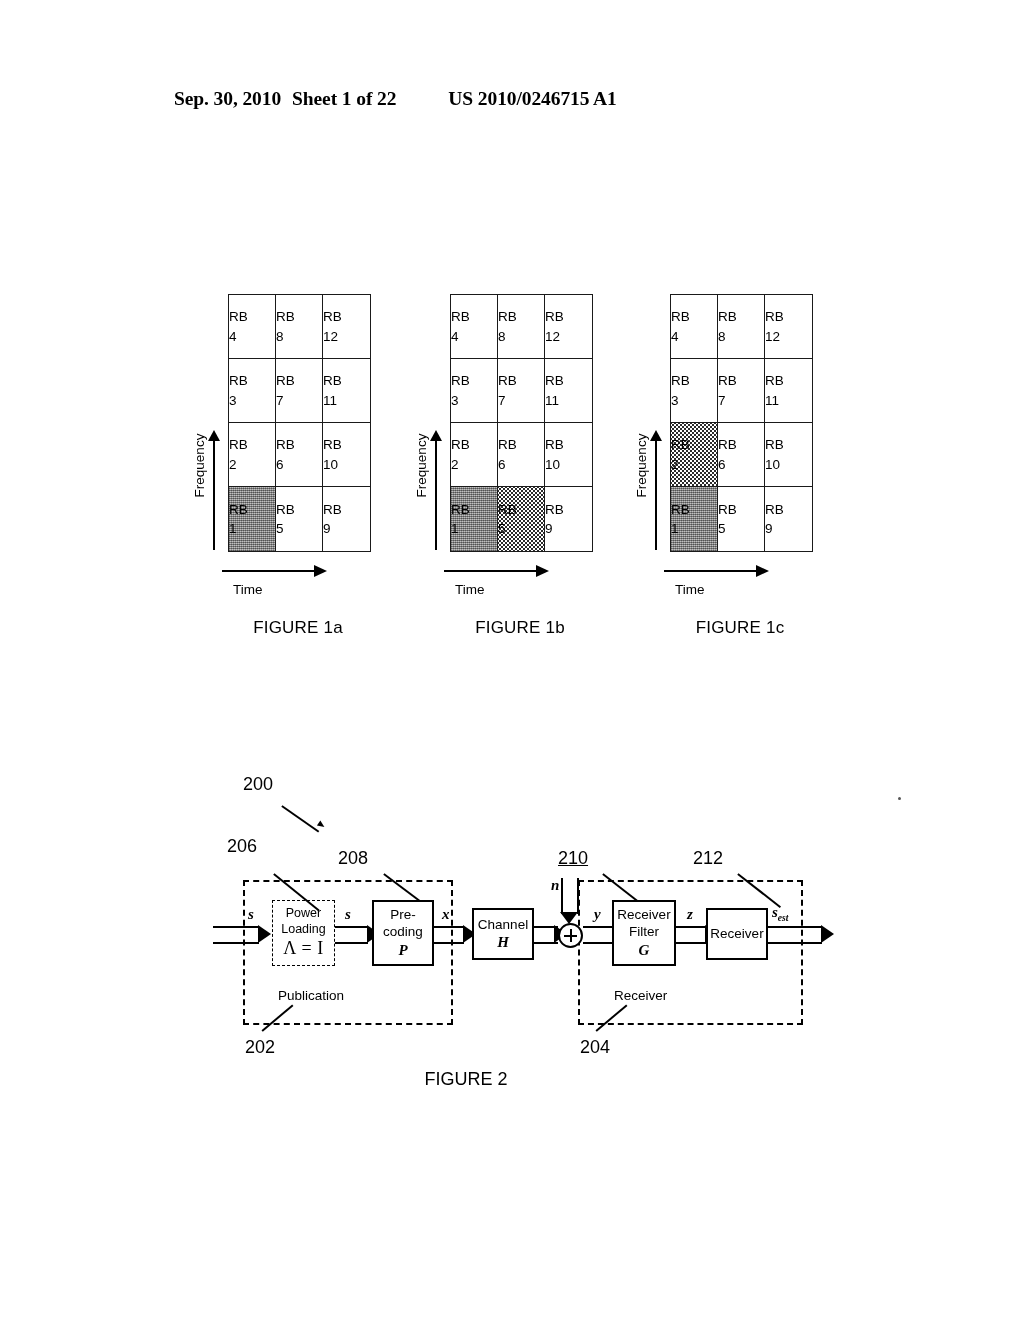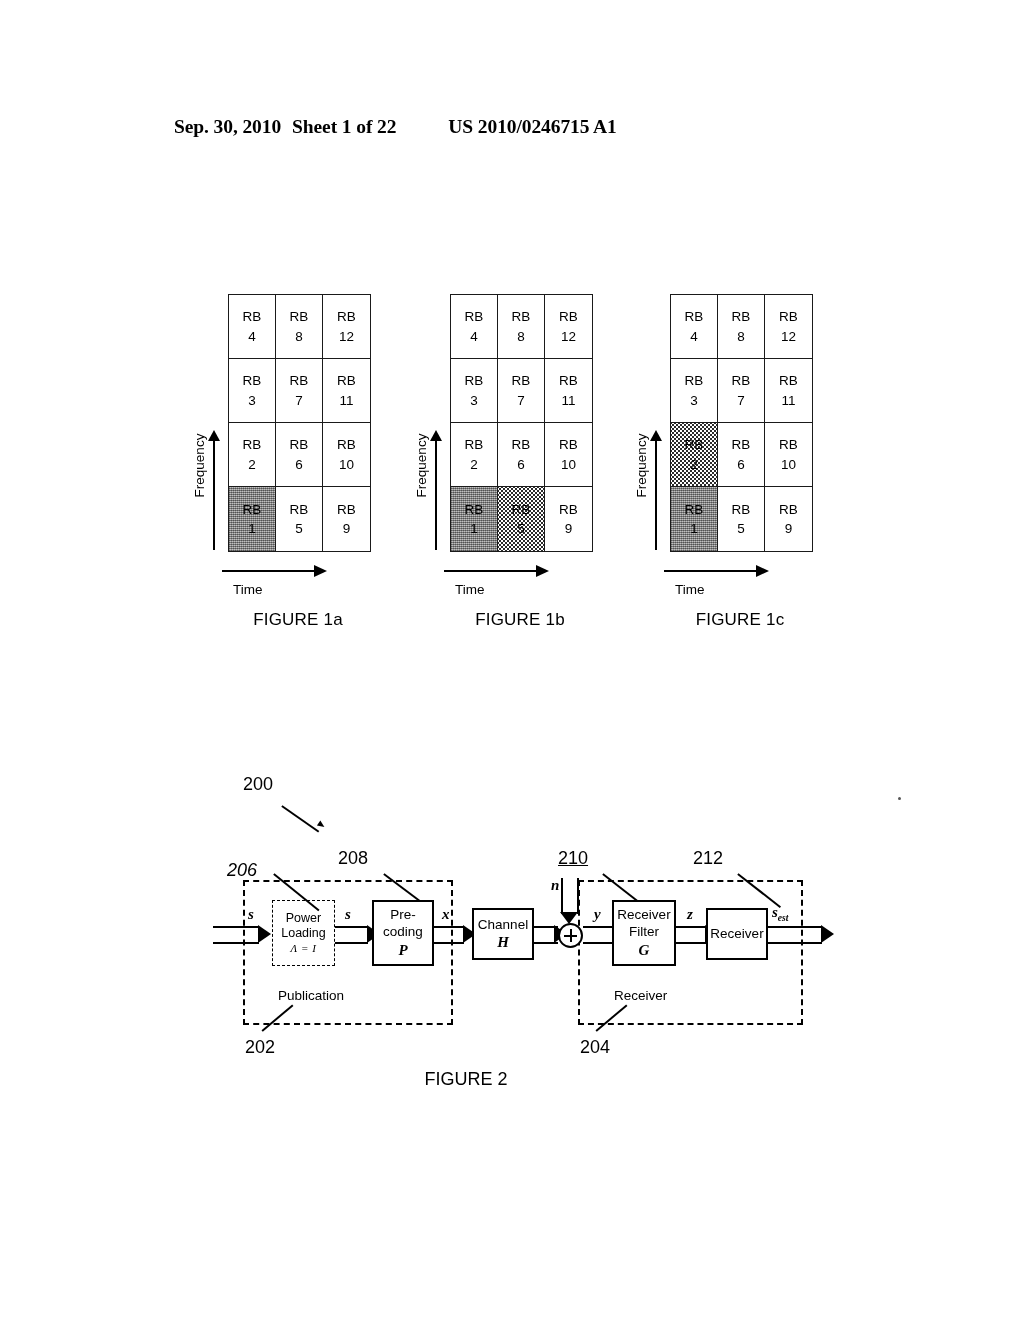--- a/index.html
+++ b/index.html
@@ -25,21 +25,21 @@
     display: flex;
     align-items: baseline;
     font-family: "Liberation Serif", serif;
     font-weight: bold;
     font-size: 19.5px;
     letter-spacing: -0.1px;
     white-space: nowrap;
   }
   .hdr-title { }
   .hdr-date  { margin-left: 50px; }
-  .hdr-sheet { margin-left: 11px; margin-top: 28px; }
+  .hdr-sheet { margin-left: 11px; }
   .hdr-num   { margin-left: 52px; }
 
   
   .fig1-row {
     position: absolute;
     top: 262px;
     left: 0;
     width: 1024px;
     height: 410px;
   }
@@ -100,21 +100,21 @@
     grid-template-rows: repeat(4, 64px);
     border: 1.6px solid #1a1a1a;
     box-sizing: content-box;
   }
   .rb-cell {
     border-right: 1.4px solid #1a1a1a;
     border-bottom: 1.4px solid #1a1a1a;
     box-sizing: border-box;
     display: flex;
     flex-direction: column;
-    align-items: center;
+    align-items: flex-start;
     justify-content: center;
     font-size: 13.5px;
     line-height: 1.42;
     background: #ffffff;
     position: relative;
   }
   .rb-cell:nth-child(3n) { border-right: none; }
   .rb-cell:nth-child(n+10) { border-bottom: none; }
   .rb-cell .rb-t { position: relative; z-index: 2; }
 
@@ -161,21 +161,21 @@
   }
   .time-label {
     position: absolute;
     left: 11px;
     top: 20px;
     font-size: 13.5px;
   }
 
   .fig1-caption {
     position: absolute;
-    top: 348px;
+    top: 356px;
     left: 0;
     width: 250px;
     text-align: center;
     font-size: 17px;
     letter-spacing: 0.2px;
   }
   .fig1-unit.u-a .fig1-caption { left: 48px; width: 160px; }
   .fig1-unit.u-b .fig1-caption { left: 48px; width: 160px; }
   .fig1-unit.u-c .fig1-caption { left: 48px; width: 160px; }
 
@@ -221,22 +221,21 @@
     text-align: center;
   }
   .blk-sym {
     font-family: "Liberation Serif", serif;
     font-style: italic;
     font-weight: bold;
     font-size: 15px;
   }
   .blk-sym-lambda {
     font-family: "Liberation Serif", serif;
-    font-style: italic;
-    font-size: 11px;
+    font-size: 18px;
     letter-spacing: 0.6px;
   }
   .zone-label {
     position: absolute;
     font-size: 13.5px;
     white-space: nowrap;
   }
 
   
   .harrow { position: absolute; }
@@ -517,21 +516,21 @@
     <div class="fig1-caption">FIGURE 1c</div>
   </div>
 </div>
 
 <div class="fig2">
 
   <div class="ref" style="left:243px; top:14px;">200</div>
   <div class="leader" style="left:282px; top:45px; width:45px; transform:rotate(35deg);"></div>
   <div style="position:absolute; left:318px; top:62px; width:0;height:0;border-left:7px solid #000;border-top:3px solid transparent;border-bottom:3px solid transparent; transform:rotate(35deg);"></div>
 
-  <div class="ref" style="left:227px; top:100px;font-style:italic;">206</div>
+  <div class="ref" style="left:227px; top:76px;">206</div>
   <div class="leader" style="left:274px; top:113px; width:58px; transform:rotate(39deg);"></div>
 
   <div class="ref" style="left:338px; top:88px;">208</div>
   <div class="leader" style="left:384px; top:113px; width:60px; transform:rotate(37deg);"></div>
 
   <div class="ref" style="left:558px; top:88px;text-decoration:underline;">210</div>
   <div class="leader" style="left:603px; top:113px; width:54px; transform:rotate(38deg);"></div>
 
   <div class="ref" style="left:693px; top:88px;">212</div>
   <div class="leader" style="left:738px; top:113px; width:54px; transform:rotate(38deg);"></div>

